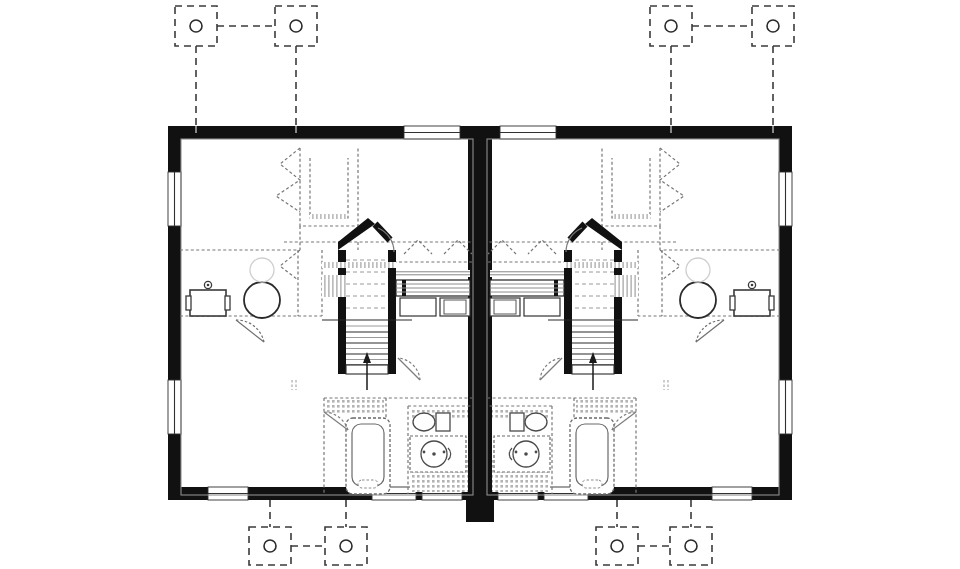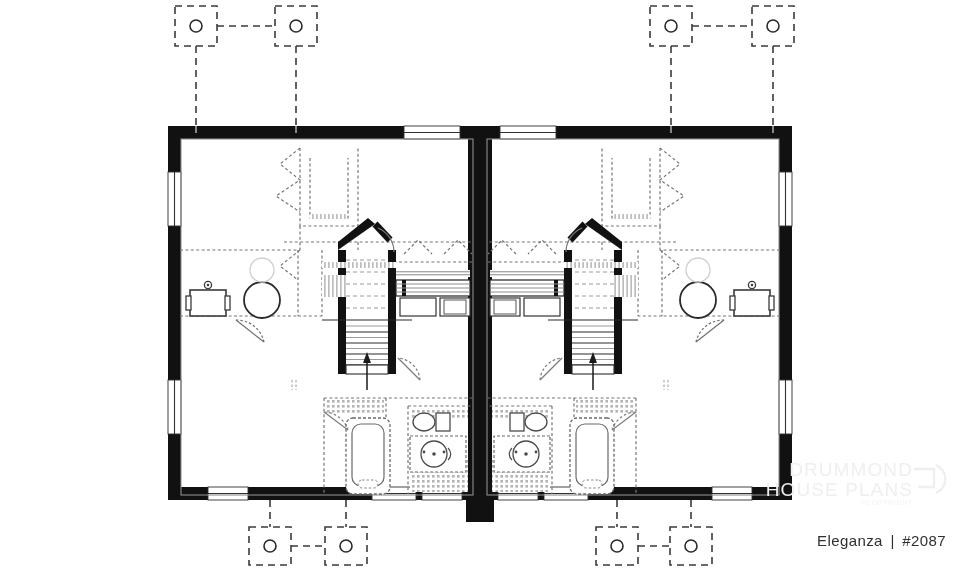--- a/index.html
+++ b/index.html
@@ -383,29 +383,15 @@
 
     <g stroke="#ffffff" stroke-width="1">
       <line x1="196" y1="126" x2="196" y2="133"></line>
       <line x1="296" y1="126" x2="296" y2="133"></line>
       <line x1="671" y1="126" x2="671" y2="133"></line>
       <line x1="773" y1="126" x2="773" y2="133"></line>
     </g>
 
   </svg>
 
-  <div class="wm-block">
-    <div class="wm-line1">DRUMMOND</div>
-    <div class="wm-line2">HOUSE PLANS</div>
-    <div class="wm-copy">©COPYRIGHT</div>
-    <svg class="wm-logo" viewBox="0 0 40 36">
-      <path d="M6 8 L26 8 L26 26 L10 26" fill="none" stroke="#efefef" stroke-width="2.4"></path>
-      <path d="M28 4 A 18 16 0 0 1 28 32" fill="none" stroke="#efefef" stroke-width="2.4"></path>
-    </svg>
-  </div>
-
-  <div class="title-bar">
-    <span>Eleganza</span>
-    <span class="title-sep">|</span>
-    <span>#2087</span>
-  </div>
+
 
 </div>
 
 </body></html>

